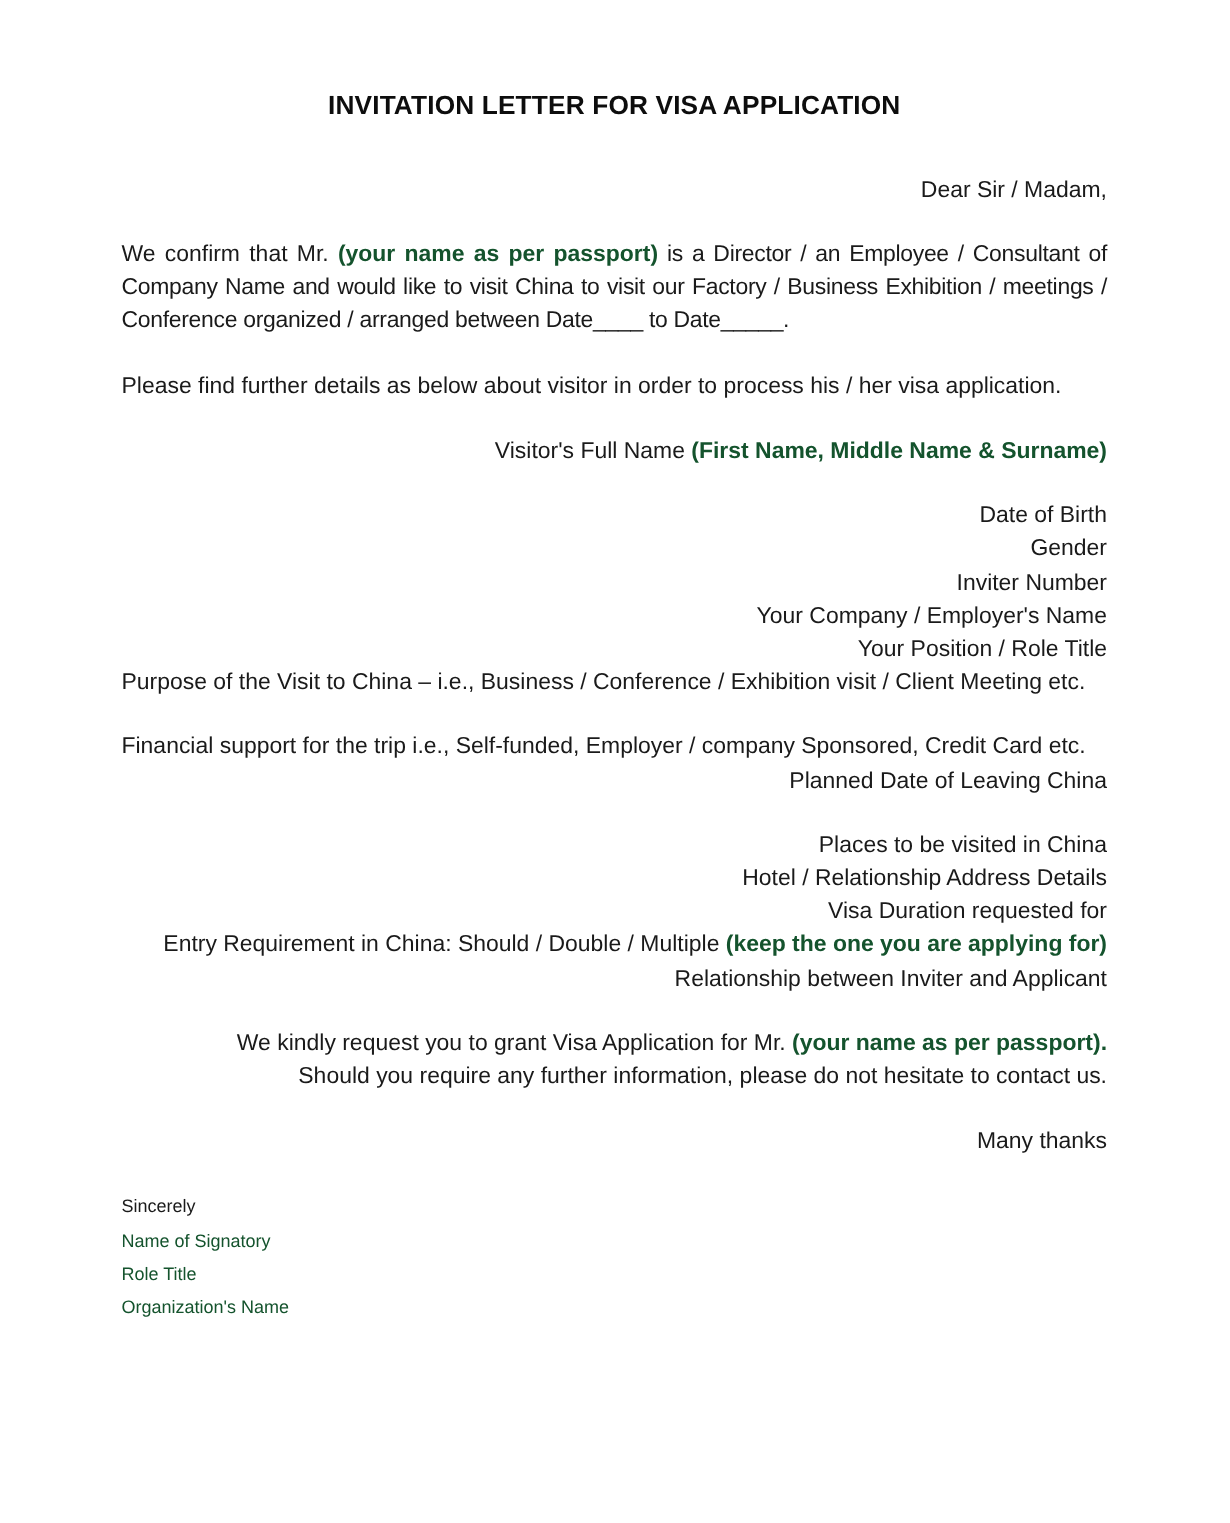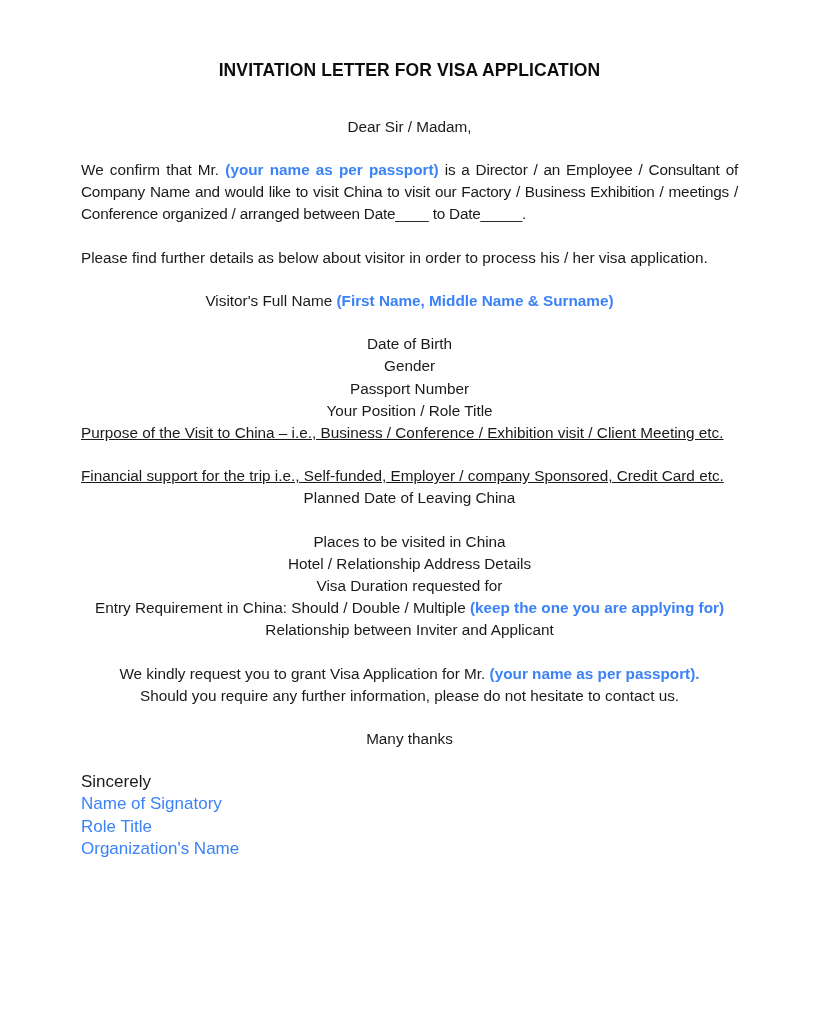--- a/index.html
+++ b/index.html
@@ -43,34 +43,34 @@
   }
 
   .para {
     font-size: 15.3px;
     line-height: 22.2px;
     margin: 0;
     color: #1a1a1a;
     text-align: justify;
     text-justify: inter-word;
   }
-  .para.left { text-align: center; }
+  .para.left { text-align: right; }
   .blk-gap-lg { height: 21px; }
 
   .line-list {
     font-size: 15.3px;
     line-height: 22.2px;
     color: #1a1a1a;
   }
-  .line-list .row { text-align: center; white-space: normal; }
-  .line-list .row.justify { text-align: justify; text-justify: inter-word; text-decoration: underline; }
+  .line-list .row { text-align: right; white-space: normal; }
+  .line-list .row.justify { text-align: justify; text-justify: inter-word; }
 
-  b, .bold { font-weight: bold; color: #3b82f6; }
+  b, .bold { font-weight: bold; color: #14532d; }
 
-  .sig-line { font-size: 17px; line-height: 22.2px; }
+  .sig-line { font-size: 12px; line-height: 22.2px; }
   .sig-line.bold { font-weight: normal; }
 
   .underscore { letter-spacing: -0.2px; }
 </style>
 </head>
 <body>
 
 <div class="page">
   <div class="doc-body">
 
@@ -88,21 +88,22 @@
 
     <div class="blk-gap-lg"></div>
 
     <p class="para left"><span>Visitor's Full Name </span><b>(First Name, Middle Name &amp; Surname)</b></p>
 
     <div class="blk-gap-lg"></div>
 
     <div class="line-list">
       <div class="row">Date of Birth</div>
       <div class="row">Gender</div>
-      <div class="row">Passport Number</div>
+      <div class="row">Inviter Number</div>
+      <div class="row">Your Company / Employer's Name</div>
       <div class="row">Your Position / Role Title</div>
       <div class="row justify">Purpose of the Visit to China – i.e., Business / Conference / Exhibition visit / Client Meeting etc.</div>
     </div>
 
     <div class="blk-gap-lg"></div>
 
     <div class="line-list">
       <div class="row justify">Financial support for the trip i.e., Self-funded, Employer / company Sponsored, Credit Card etc.</div>
       <div class="row">Planned Date of Leaving China</div>
     </div>

